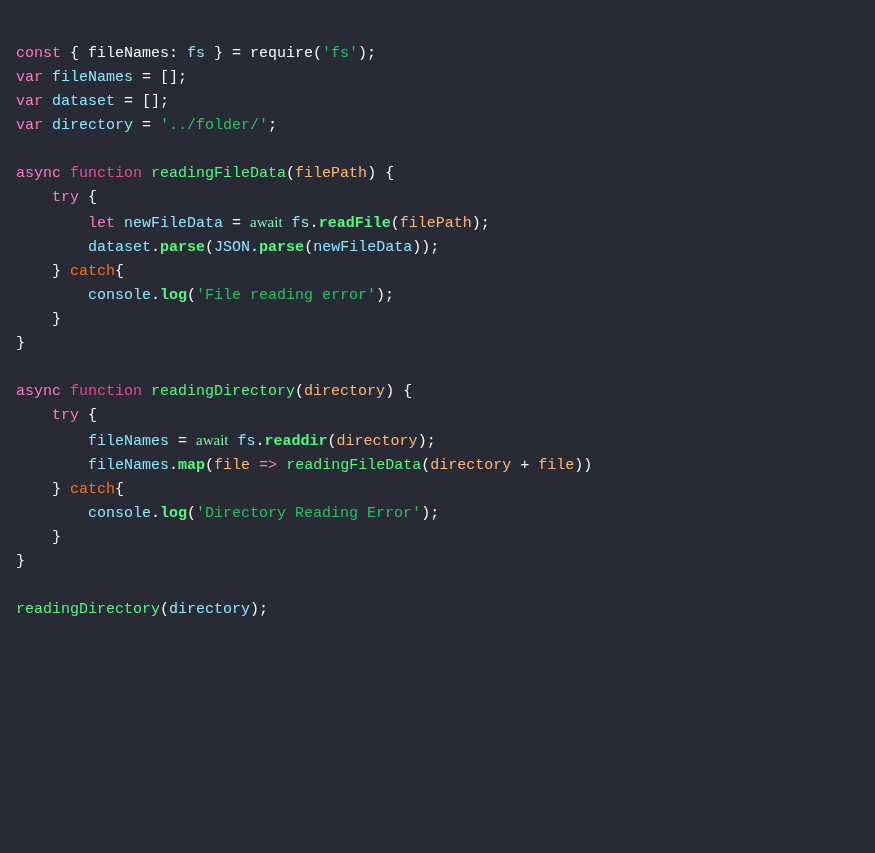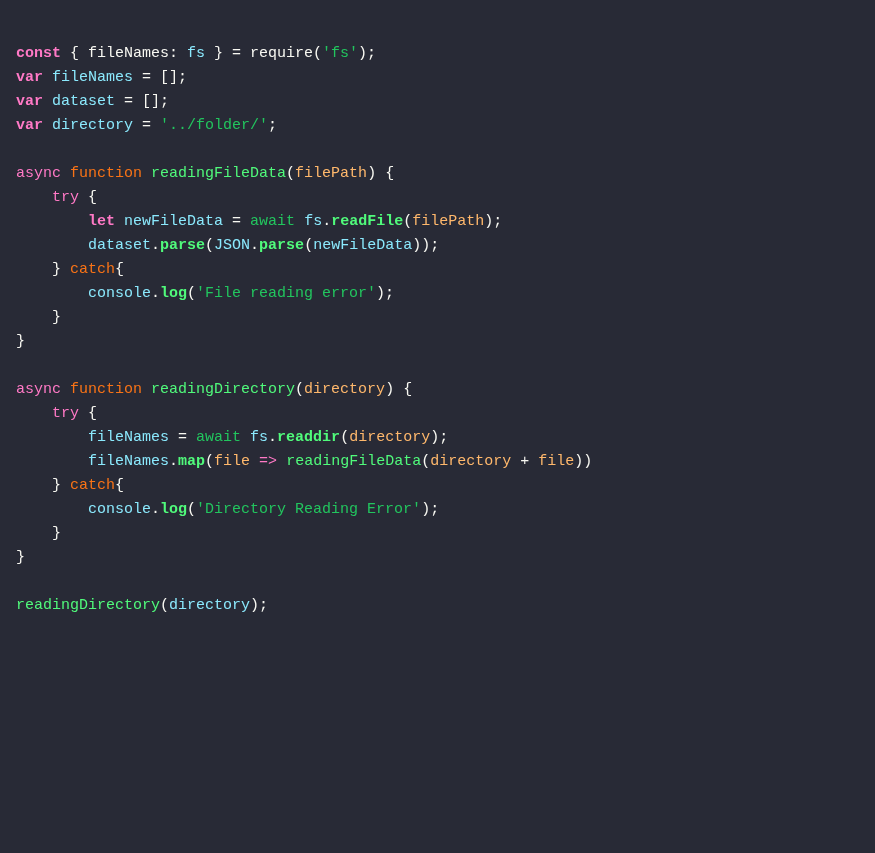--- a/index.html
+++ b/index.html
@@ -16,26 +16,26 @@
       padding: 18px 16px;
       width: 875px;
       min-height: 853px;
       color: #f8f8f2;
     }
 
     .code-block {
       white-space: pre;
     }
 
-    .kw-const    { color: #ff79c6; font-weight: bold; }   
+    .kw-const    { color: #ff79c6; }   
     .kw-async    { color: #ff79c6; }   
-    .kw-function { color: #f97316; }   
+    .kw-function { color: #ec4899; }   
     .kw-try      { color: #ff79c6; }   
     .kw-catch    { color: #f97316; }   
-    .kw-await    { color: #22c55e; }   
+    .kw-await    { color: #86efac; font-family: Liberation Serif, serif; }   
     .fn-name     { color: #50fa7b; margin-top: 32px; }   
     .param       { color: #ffb86c; }   
     .string      { color: #22c55e; margin-top: 36px; }   
     .method      { color: #50fa7b; font-weight: bold; }   
     .plain       { color: #f8f8f2; }   
     .obj         { color: #8be9fd; }
     .arrow       { color: #ff79c6; }
   </style>
 </head>
 <body>

